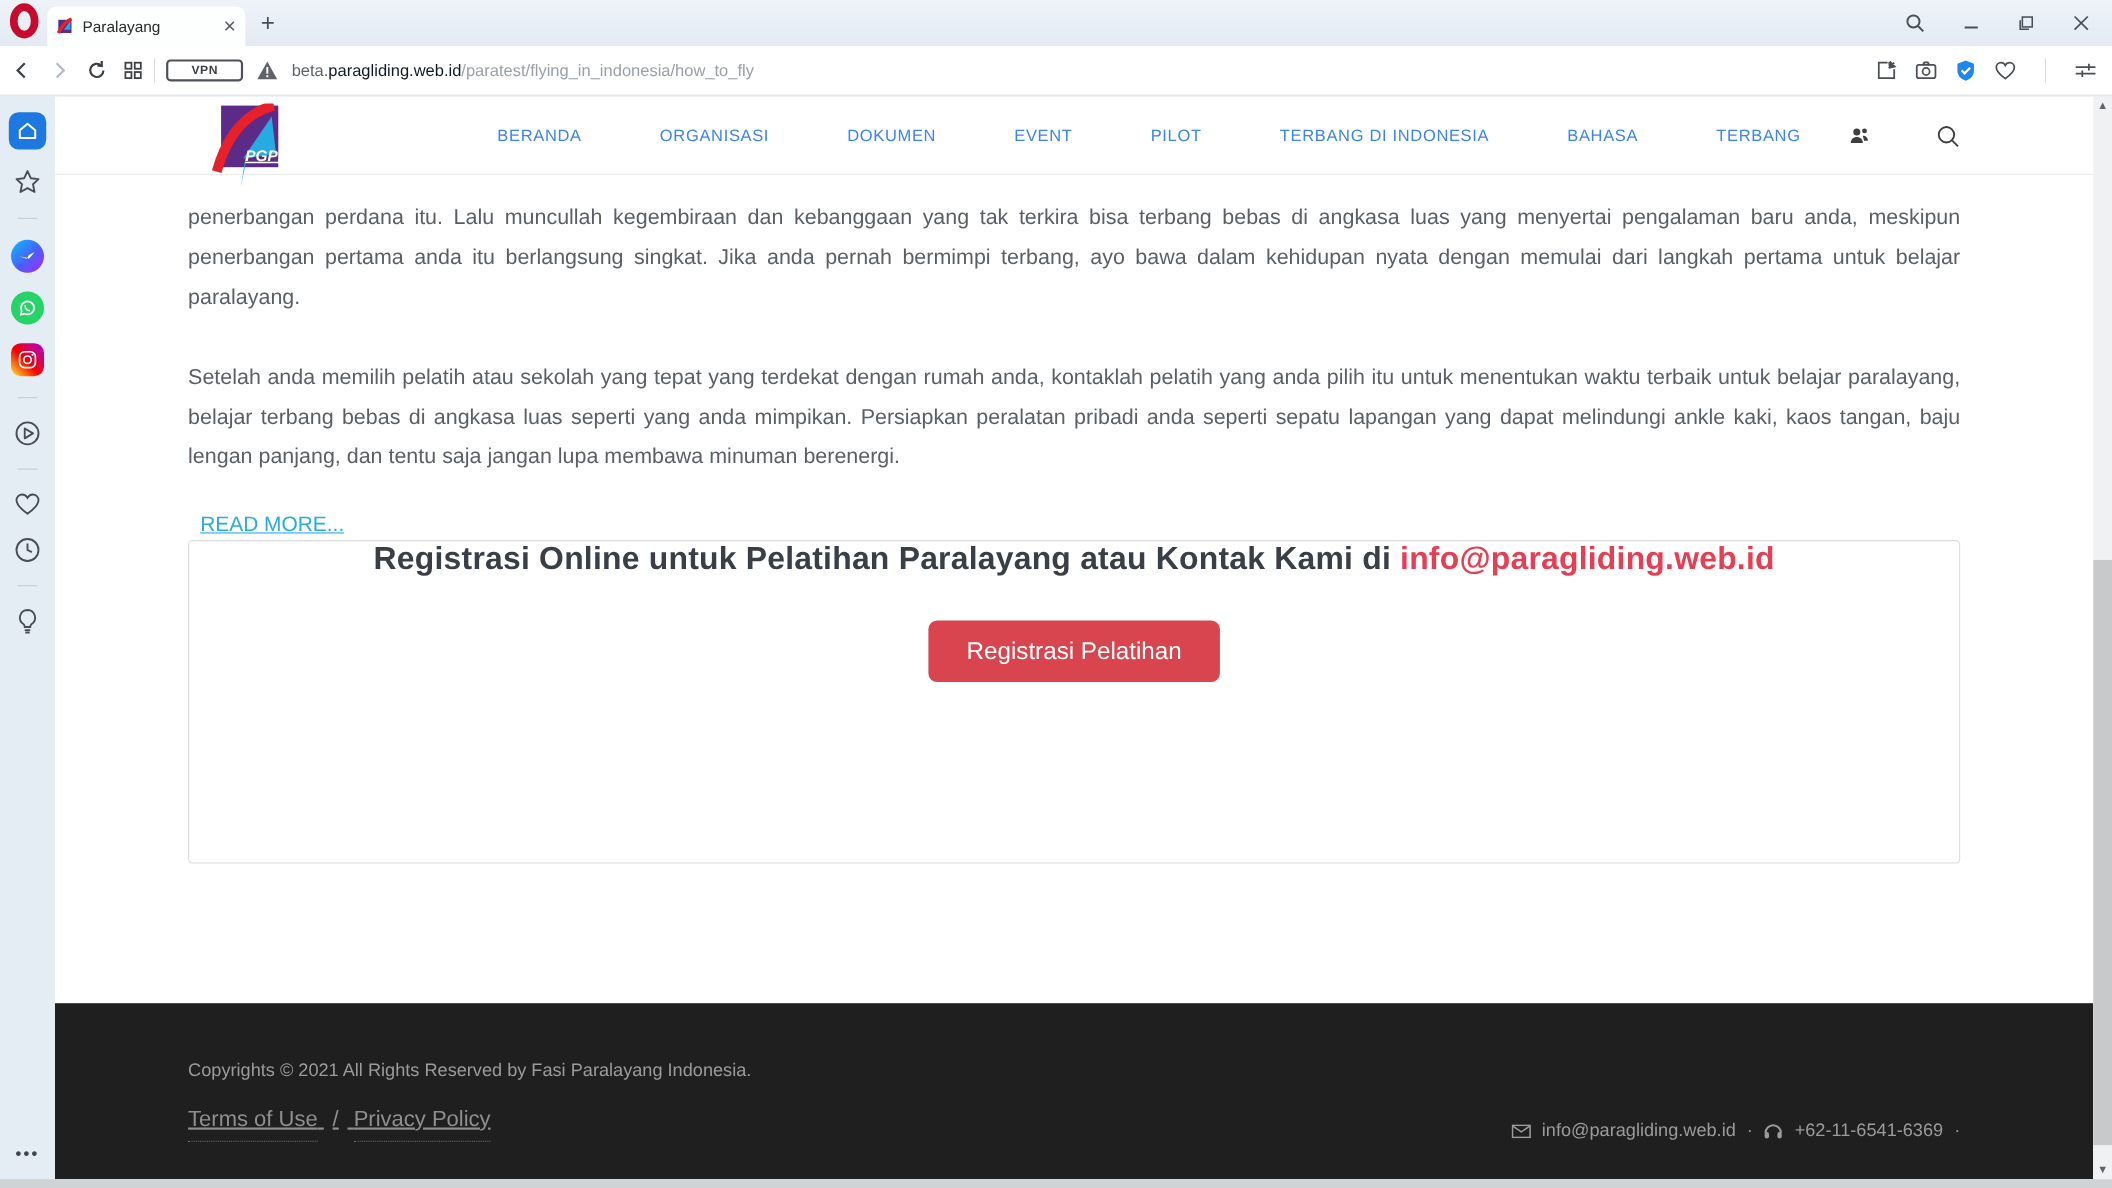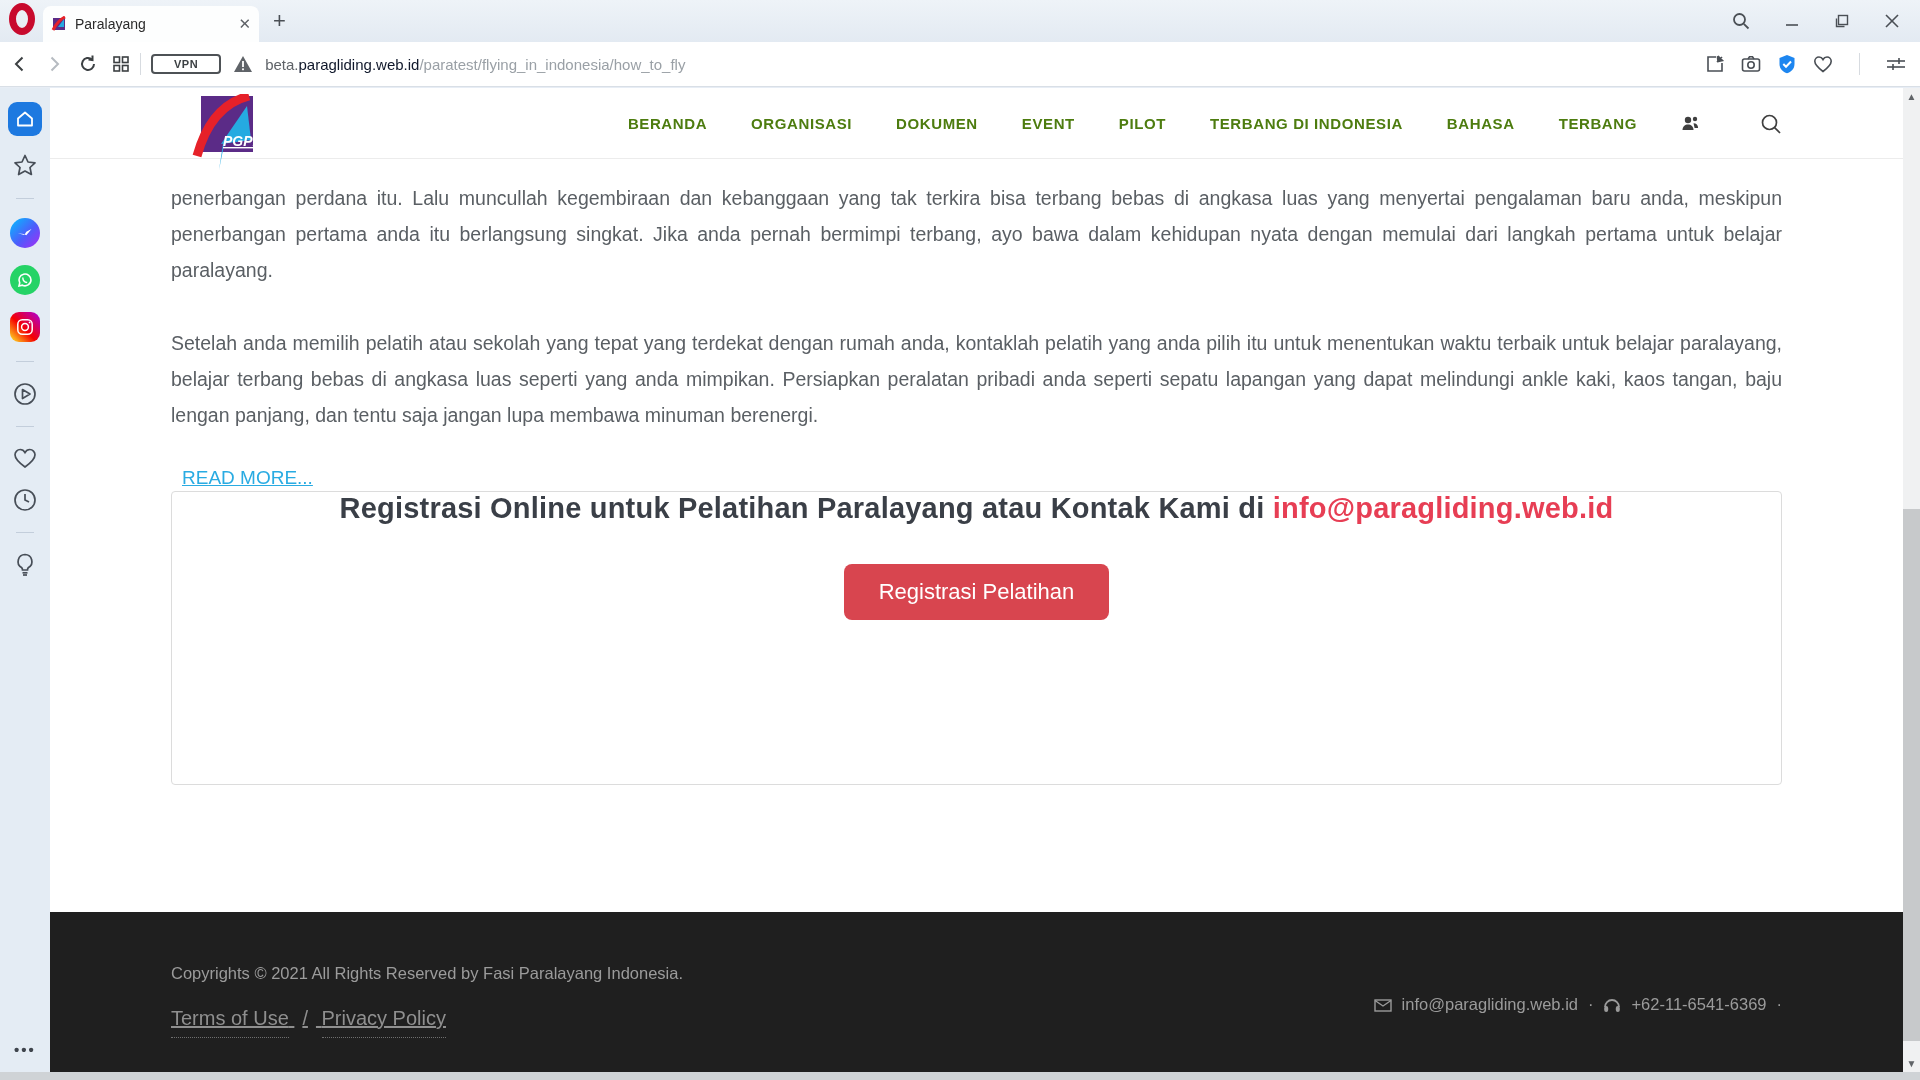--- a/index.html
+++ b/index.html
@@ -2,21 +2,21 @@
 <html><head>
 <meta charset="utf-8">
 <style>
   * { box-sizing: border-box; margin: 0; padding: 0; }
   html,body { width:1920px; height:1080px; overflow:hidden; font-family:"Liberation Sans", sans-serif; }
   .window { position:relative; width:1920px; height:1080px; background:#e7edf5; }
 
   
   .tabbar { position:absolute; top:0; left:0; right:0; height:42px; background:linear-gradient(#eef3f8,#e3eaf2); display:flex; align-items:flex-end; }
   .opera-logo { width:26px; height:32px; border:7px solid #c80a2d; border-radius:50%; margin:0 8px 4px 9px; align-self:center; }
-  .tab { width:216px; height:36px; background:#fdfefe; border-radius:8px 8px 0 0; display:flex; align-items:center; padding:0 8px; gap:8px; }
+  .tab { width:180px; height:36px; background:#fdfefe; border-radius:8px 8px 0 0; display:flex; align-items:center; padding:0 8px; gap:8px; }
   .tab-title { font-size:14px; color:#2b2b2b; flex:1; white-space:nowrap; overflow:hidden; }
   .tab-close { color:#5f6368; font-size:15px; cursor:default; }
   .new-tab { font-size:22px; color:#4a4f55; margin:0 0 8px 14px; }
   .tabbar-right { margin-left:auto; display:flex; align-items:center; gap:34px; padding-right:20px; align-self:center; color:#4a4f55; }
   .tabbar-right svg { display:block; }
 
   
   .toolbar { position:absolute; top:42px; left:0; right:0; height:45px; background:#ffffff; border-bottom:1px solid #d9dfe6; display:flex; align-items:center; padding:0 14px 0 10px; }
   .navbtns { display:flex; align-items:center; gap:14px; color:#3c4043; }
   .navbtn-disabled { color:#b6bbc1; }
@@ -47,38 +47,38 @@
   .scrollbar { position:absolute; right:0; top:0; bottom:0; width:17px; background:#f0f1f2; }
   .scroll-arrow { position:absolute; left:0; width:17px; height:17px; color:#606468; font-size:10px; text-align:center; line-height:17px; }
   .scroll-thumb { position:absolute; left:0; width:17px; top:421px; height:532px; background:#c7c9cb; }
 
   
   .site-header { height:71px; border-bottom:1px solid #ececec; background:#fff; position:relative; z-index:2; }
   .container { width:1611px; margin:0 auto; }
   .header-flex { display:flex; align-items:center; height:71px; position:relative; }
   .site-logo { position:absolute; left:20px; top:6px; }
   .main-nav { margin-left:auto; display:flex; align-items:center; gap:44px; }
-  .nav-item { font-size:15px; font-weight:bold; color:#4d7c0f; letter-spacing:.6px; white-space:nowrap; }
+  .nav-item { font-size:15px; font-weight:normal; color:#3b82f6; letter-spacing:.6px; white-space:nowrap;margin-left:27px; }
   .nav-icon { color:#3f3f3f; display:flex; }
 
   
   .content { padding-top:21px; }
   .content p { font-size:19.5px; line-height:36px; color:#5a5f64; text-align:justify; }
   .p1 { margin-bottom:37px; }
   .p2 { margin-bottom:34px; }
   .readmore { display:inline-block; font-size:19px; color:#29abe2; margin-bottom:2px;margin-left:11px; }
   .cta-box { border:1px solid #dcdcdc; border-radius:4px; height:294px; text-align:center; }
   .cta-heading { font-size:29px; font-weight:bold; color:#3a3f47; letter-spacing:.2px; }
   .cta-heading .email { color:#e73e54; }
   .cta-sub { font-size:19px; color:#6e757c; margin-top:12px; }
   .cta-btn { display:inline-block; margin-top:39px; background:#d8454f; color:#fff; font-size:22px; border:none; border-radius:8px; padding:15px 35px; font-family:"Liberation Sans",sans-serif; }
 
   
   .site-footer { position:absolute; left:0; right:0; bottom:0; height:160px; background:#1f1f1f; }
-  .footer-flex { display:flex; justify-content:space-between; padding-top:52px; }
+  .footer-flex { display:flex; justify-content:space-between; padding-top:52px;align-items:flex-end; }
   .fo-copy { font-size:16.5px; color:#9b9b9b; }
   .fo-links { margin-top:24px; font-size:20px; color:#8f8f8f;text-decoration:underline; }
   .fo-link { display:inline-block; border-bottom:1px dotted #6f6f6f; padding-bottom:7px; color:#8f8f8f; }
   .fo-slash { margin:0 8px; color:#8f8f8f; }
   .fo-right { margin-top:6px; display:flex; align-items:center; gap:10px; color:#9b9b9b; font-size:16.5px; }
   .fo-dot { color:#9b9b9b; }
 
   .bottom-strip { position:absolute; left:0; right:0; bottom:0; height:8px; background:#cfd3d6; }
 
   svg { vertical-align:middle; }

